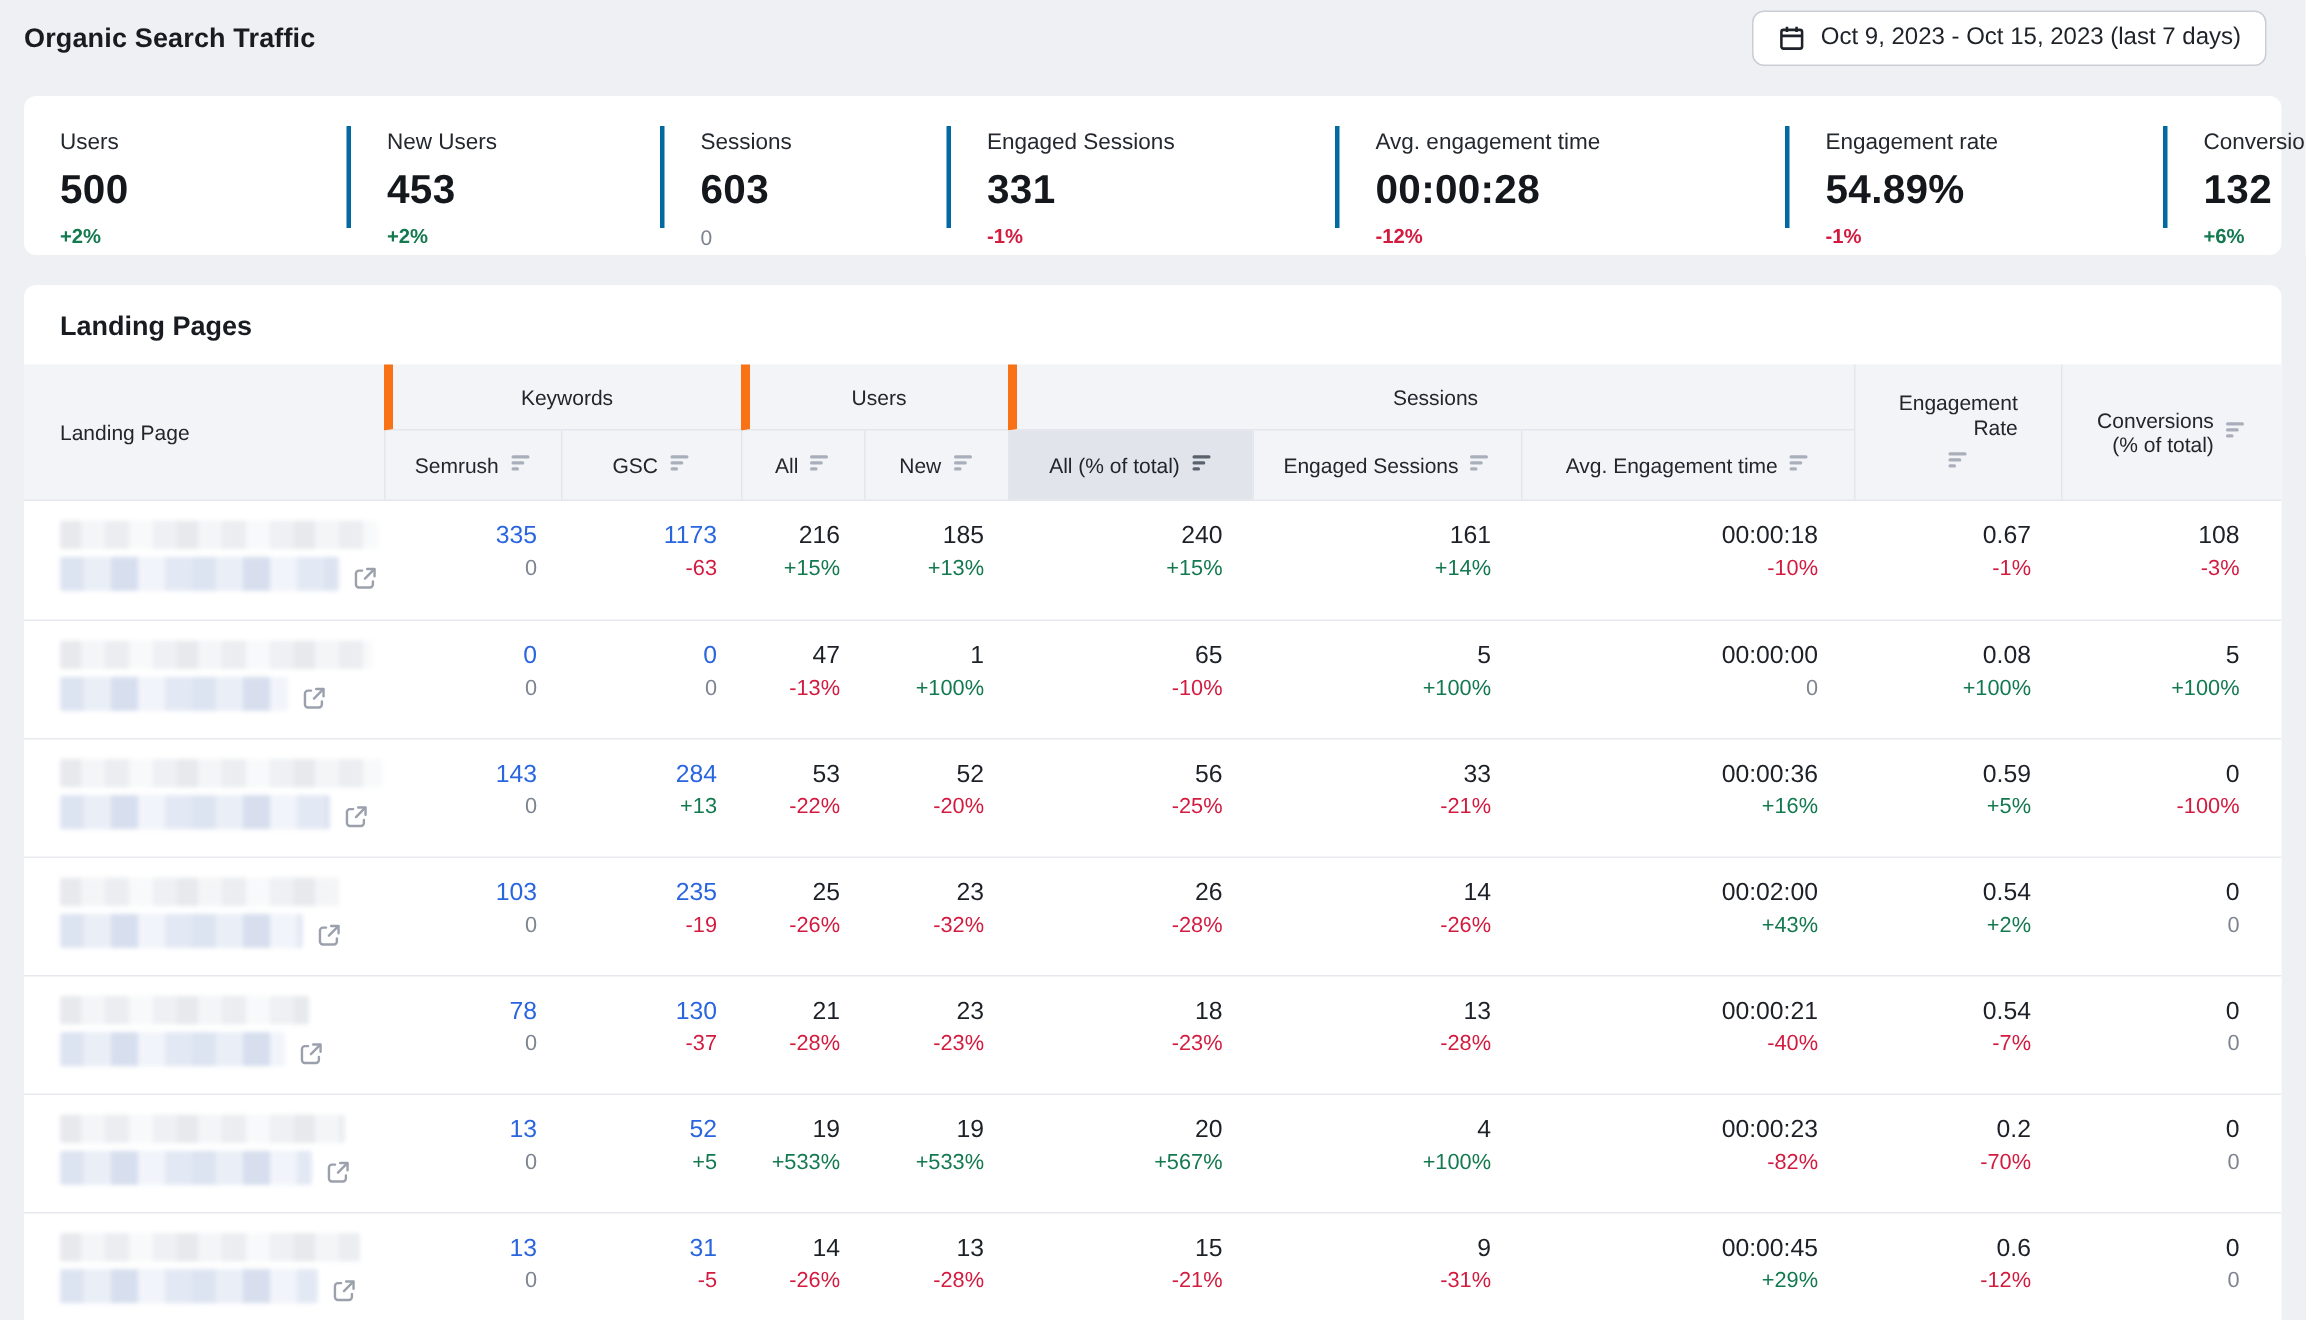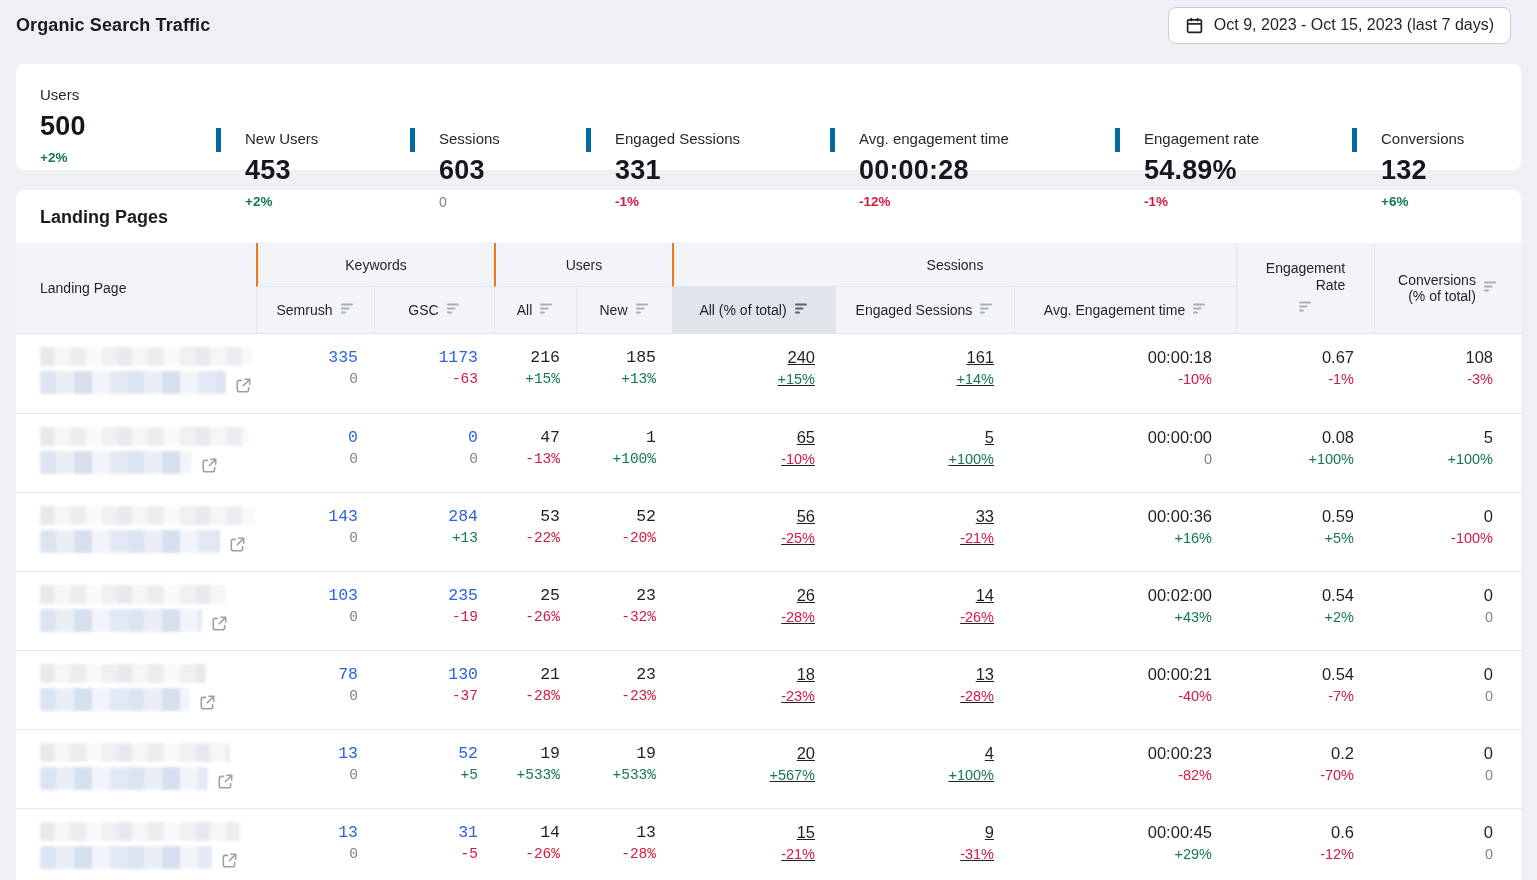--- a/index.html
+++ b/index.html
@@ -19,26 +19,26 @@
   .page-title { font-size: 18px; font-weight: 700; color: #181b20; letter-spacing: .1px; }
   .datebtn {
     display: flex; align-items: center; gap: 10px;
     background: #fff; border: 1px solid #c9cdd6; border-radius: 8px;
     height: 37px; padding: 0 16px; font-size: 16px; color: #1e2228;
     font-family: "Liberation Sans", sans-serif; cursor: pointer;
   }
   .datebtn svg { display: block; }
 
   
-  .card { background: #fff; border-radius: 8px; margin: 0 16px; }
+  .card { background: #fff; border-radius: 8px; margin: 0 16px; gap: 15px; }
 
   
   .stats { height: 106px; display: flex; align-items: stretch; padding: 20px 0 18px 0; }
   .stat { padding-left: 24px; flex: 0 0 auto; }
-  .stat + .stat { border-left: 5px solid #0369a1; margin-top: 44px; }
+  .stat + .stat { border-left: 3px solid #0369a1; }
   .stat.s0 { width: 200px; } .stat.s1 { width: 194px; } .stat.s2 { width: 176px; }
   .stat.s3 { width: 244px; } .stat.s4 { width: 285px; } .stat.s5 { width: 237px; }
   .stat.s6 { width: 169px; }
   .slabel { font-size: 15px; color: #24282e; margin: 2px 0 8px; }
   .sval { display: flex; align-items: baseline; gap: 8px; flex-direction: column; }
   .big { font-size: 27px; font-weight: 700; color: #14171c; letter-spacing: .2px; }
   .chg { font-size: 13.5px; font-weight: 600; }
   .chg.up { color: #13794f; }
   .chg.down { color: #d31a3f; }
   .chg.flat { color: #7d8490; font-weight: 400; font-size: 14px; }
@@ -55,43 +55,43 @@
     grid-template-rows: 44px 46px;
     background: #f3f4f8;
     border-bottom: 1px solid #e3e6ec;
     font-size: 14px; color: #22262c;
   }
   .hc { display: flex; align-items: center; justify-content: center; gap: 7px; }
   .h-lp { grid-column: 1; grid-row: 1 / 3; justify-content: flex-start; padding-left: 24px; }
   .g-kw   { grid-column: 2 / 4; grid-row: 1; }
   .g-users{ grid-column: 4 / 6; grid-row: 1; }
   .g-sess { grid-column: 6 / 9; grid-row: 1; }
-  .g-kw, .g-users, .g-sess { border-left: 2px solid #f97316; border-bottom: 1px solid #e3e6ec; }
+  .g-kw, .g-users, .g-sess { border-left: 6px solid #f97316; border-bottom: 1px solid #e3e6ec; }
   .h-rate { grid-column: 9; grid-row: 1 / 3; border-left: 1px solid #e3e6ec; flex-direction: column; }
   .h-conv { grid-column: 10; grid-row: 1 / 3; border-left: 1px solid #e3e6ec; }
   .sub { grid-row: 2; border-left: 1px solid #e3e6ec; cursor: pointer; }
   .s-semrush { grid-column: 2; } .s-gsc { grid-column: 3; }
   .s-all { grid-column: 4; } .s-new { grid-column: 5; }
   .s-allpct { grid-column: 6; background: #e1e4ea; }
   .s-eng { grid-column: 7; } .s-time { grid-column: 8; }
   .twoline { text-align: right; line-height: 1.15; }
   .sorticon { color: #a9afba; flex: 0 0 auto; }
   .s-allpct .sorticon { color: #5b626d; }
   .h-rate, .h-conv { cursor: pointer; }
 
   
   .trow { border-top: 1px solid #e7e9ee; height: 79px; background: #fff; }
   .trow:first-child { border-top: none; }
   .cell { text-align: right; padding-top: 14px; }
   .cell .val { font-size: 16.5px; color: #1d2127; }
   .cell .val.link { color: #2a65e0; cursor: pointer; }
   .cell .chgl { font-size: 14.5px; margin-top: 4px; }
   .chgl.up { color: #13794f; } .chgl.down { color: #d31a3f; } .chgl.flat { color: #7d8490; }
-  .c1,.c2,.c3,.c4 { padding-right: 16px; font-family: Liberation Mono, monospace; }
-  .c5,.c6 { padding-right: 20px; text-decoration: underline; } .c7 { padding-right: 24px; }
+  .c1,.c2,.c3,.c4 { padding-right: 16px; }
+  .c5,.c6 { padding-right: 20px; } .c7 { padding-right: 24px; }
   .c8 { padding-right: 20px; } .c9 { padding-right: 28px; }
 
   
   .lp { text-align: left; padding: 13px 0 0 24px; cursor: pointer; }
   .blur-line { border-radius: 2px; filter: blur(1.4px); }
   .bl1 { height: 19px;
     background: repeating-linear-gradient(90deg,#e7e9ec 0 14px,#f4f5f7 14px 30px,#ebedf0 30px 46px,#f8f9fa 46px 62px,#eef0f3 62px 78px),
                 repeating-linear-gradient(0deg, rgba(255,255,255,.45) 0 9px, rgba(110,120,140,.05) 9px 19px); }
   .bl2 { height: 23px;
     background: repeating-linear-gradient(90deg,#dde4f1 0 16px,#eaeff7 16px 34px,#d7dfee 34px 52px,#f1f4fa 52px 70px,#e3e9f4 70px 88px),

